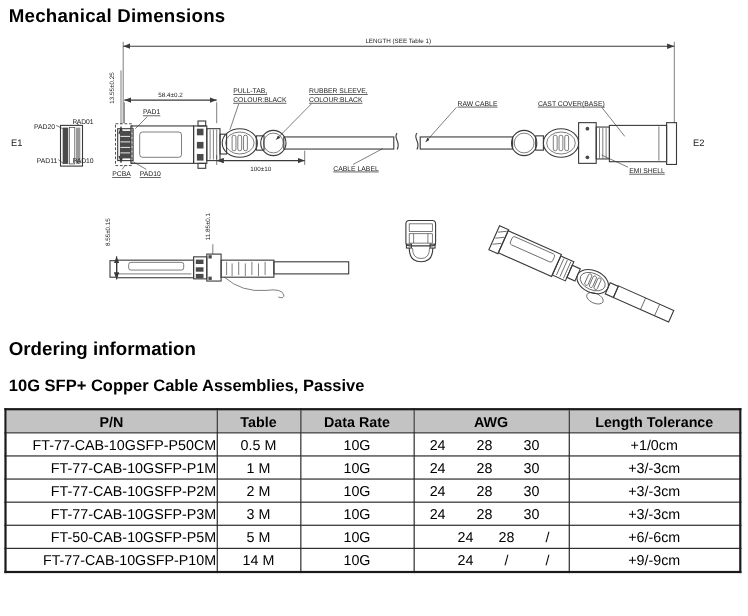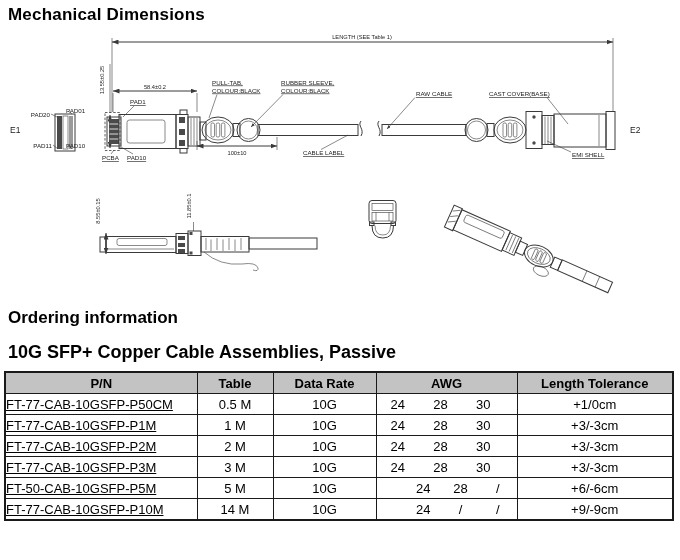--- a/index.html
+++ b/index.html
@@ -2,21 +2,21 @@
 <html><head>
 <meta charset="utf-8">
 <style>
   html,body{margin:0;padding:0;}
   body{
     width:680px;height:560px;position:relative;background:#ffffff;
     font-family:"Liberation Sans", sans-serif;color:#000;overflow:hidden;
   }
   .h1{position:absolute;left:8px;top:5px;font-size:17px;font-weight:bold;letter-spacing:.2px;}
   .h2{position:absolute;left:8px;top:308px;font-size:17px;font-weight:bold;}
-  .h3{position:absolute;left:8px;top:342px;font-size:18px;font-weight:bold;text-align:center;}
+  .h3{position:absolute;left:8px;top:342px;font-size:15px;font-weight:bold;text-align:center;}
   svg.draw{position:absolute;left:0;top:0;}
   svg.draw text{font-family:"Liberation Sans",sans-serif;fill:#1c1c1c;}
   svg.draw .lbl{font-size:6.2px;}
   svg.draw .dim{font-size:5.7px;}
   svg.draw .big{font-size:8.5px;}
   svg.draw .u{text-decoration:underline;}
   svg.draw .s{stroke:#3a3a3a;fill:none;stroke-width:1;}
   svg.draw .sth{stroke:#3a3a3a;fill:none;stroke-width:.6;}
   svg.draw .sd{stroke:#3a3a3a;fill:none;stroke-width:.8;stroke-dasharray:2.5 1.6;}
   svg.draw .fd{fill:#4a4a4a;stroke:none;}
@@ -25,21 +25,21 @@
     position:absolute;left:4px;top:371px;border-collapse:collapse;
     table-layout:fixed;width:668px;font-size:13px;
     border:2px solid #1a1a1a;
   }
   table.order th, table.order td{
     border:1.6px solid #1a1a1a;height:20px;padding:0;overflow:hidden;
     white-space:nowrap;vertical-align:middle;
   }
   table.order th{background:#c3c3c3;font-weight:bold;text-align:center;}
   td.c{text-align:center;}
-  td.pn{text-align:left;padding-left:4px;text-decoration:underline;}
+  td.pn{text-align:right;padding-left:4px;}
   .awg{display:flex;}
   .awg span{flex:1;text-align:center;}
   .awg.r14{padding-right:12px;}
   .awg.shift{padding-left:28px;}
 </style>
 </head>
 <body>
 
 <div class="h1">Mechanical Dimensions</div>
 

